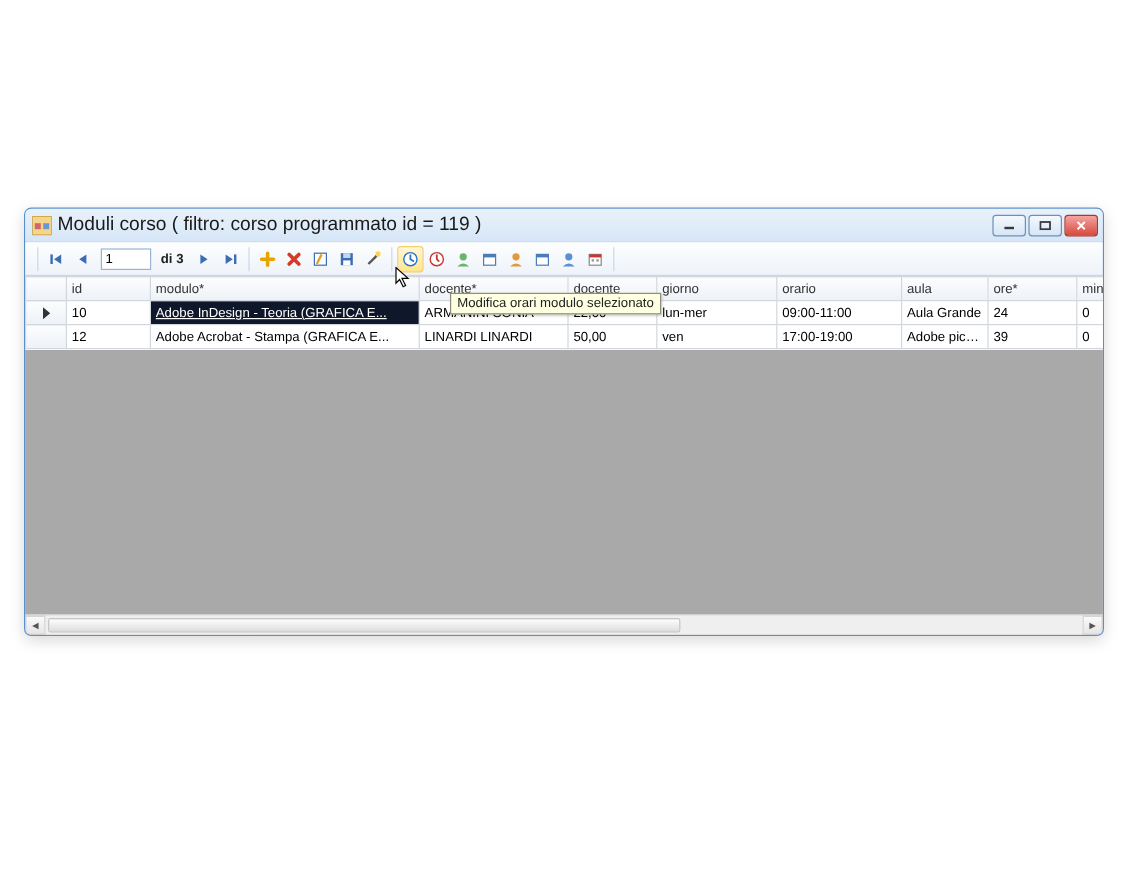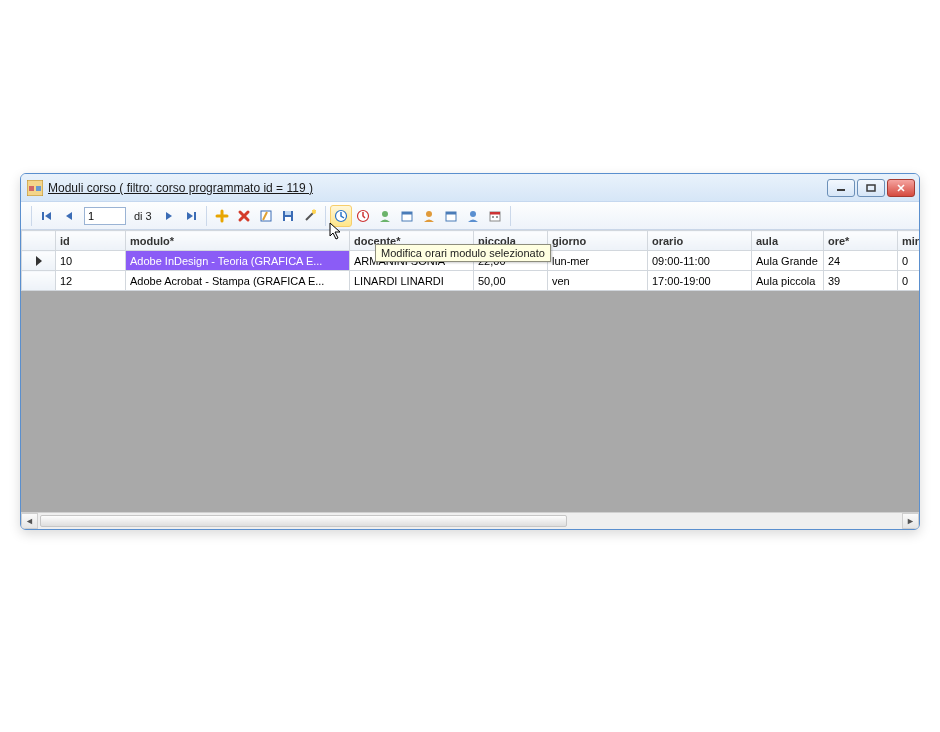--- a/index.html
+++ b/index.html
@@ -35,23 +35,22 @@
     border-bottom: 1px solid #c5d8ef;
   }
   .titlebar .app-icon {
     width: 16px; height: 16px;
     margin-right: 5px;
     display: flex; align-items: center; justify-content: center;
   }
   .titlebar .title-text {
     flex: 1;
     color: #1a1a1a;
-    font-size: 12px;
+    font-size: 16px;
     white-space: nowrap;
-    text-decoration: underline;
   }
   .win-controls { display: flex; gap: 2px; }
   .win-btn {
     width: 28px; height: 18px;
     border: 1px solid #6c90b8;
     border-radius: 3px;
     background: linear-gradient(to bottom,#f3f8fe,#d6e6f7);
     display: flex; align-items: center; justify-content: center;
     cursor: default;
   }
@@ -90,21 +89,21 @@
   .tb-btn svg { display:block; }
   .nav-input {
     width: 42px;
     height: 18px;
     border: 1px solid #9ab3d4;
     font-size: 11px;
     padding: 0 3px;
     background: #fff;
     margin: 0 4px;
   }
-  .nav-count { margin: 0 6px 0 4px; color:#222; }
+  .nav-count { margin: 0 6px 0 4px; color:#222;font-weight:bold; }
   .body-area {
     flex: 1;
     background: #a9a9a9;
     position: relative;
     overflow: hidden;
     display: flex;
     flex-direction: column;
   }
   .grid {
     background: #fff;
@@ -118,31 +117,32 @@
     text-align: left;
     font-size: 11px;
     height: 20px;
     overflow: hidden;
     white-space: nowrap;
     text-overflow: ellipsis;
   }
   .grid th {
     background: linear-gradient(to bottom,#fcfdfe,#edf2f8);
     color: #333;
-    font-weight: bold;
+    font-weight: normal;
   }
   .grid .rowhdr {
     background: linear-gradient(to bottom,#fcfdfe,#edf2f8);
     text-align: center;
     width: 32px;
   }
   .grid tr.selected td:not(.rowhdr) {  }
   .grid tr.selected .sel-cell {
-    background: #8b5cf6;
+    background: #0f172a;
     color: #fff;
+    text-decoration: underline;
   }
   .grid-container {
     overflow-x: auto;
     overflow-y: hidden;
     flex: 0 0 auto;
   }
   .filler { flex:1; background:#a9a9a9; }
   .hscroll {
     height: 17px;
     background: #efefef;
@@ -348,21 +348,21 @@
             <col style="width:72px">
             <col style="width:74px">
             <col style="width:44px">
         </colgroup>
         <thead>
           <tr>
             <th class="rowhdr"></th>
             <th>id</th>
             <th>modulo*</th>
             <th>docente*</th>
-            <th>piccola</th>
+            <th>docente</th>
             <th>giorno</th>
             <th>orario</th>
             <th>aula</th>
             <th>ore*</th>
             <th>minuti*</th>
           </tr>
         </thead>
         <tbody id="grid-body">
             <tr class="selected">
               <td class="rowhdr">
@@ -379,21 +379,21 @@
               <td>0</td>
             </tr>
             <tr>
               <td class="rowhdr"></td>
               <td>12</td>
               <td>Adobe Acrobat - Stampa (GRAFICA E...</td>
               <td>LINARDI LINARDI</td>
               <td>50,00</td>
               <td>ven</td>
               <td>17:00-19:00</td>
-              <td>Aula piccola</td>
+              <td>Adobe piccola</td>
               <td>39</td>
               <td>0</td>
             </tr>
           </tbody>
       </table>
     </div>
     <div class="filler"></div>
     <div class="hscroll">
       <div class="arrow">◄</div>
       <div class="track">

